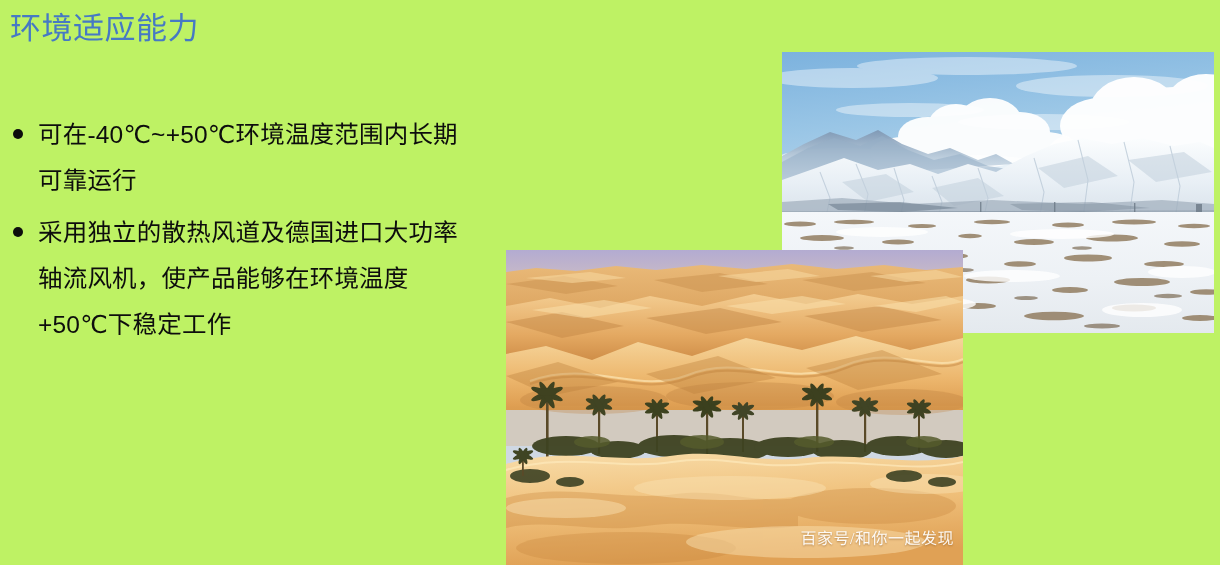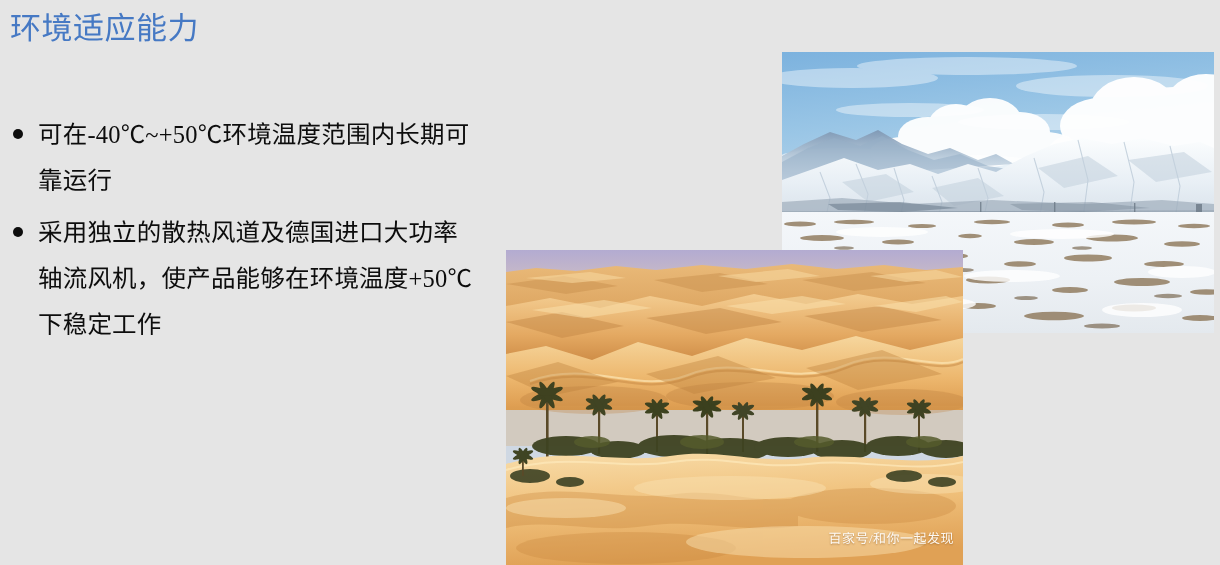--- a/index.html
+++ b/index.html
@@ -13,21 +13,21 @@
     height: 565px;
     position: relative;
     overflow: hidden;
     font-family: "Liberation Sans", "DejaVu Sans", sans-serif;
   }
 
   
   .slide {
     position: absolute;
     inset: 0;
-    background: #e5e5e5;
+    background: #bef264;
   }
 
   
   .slide-title {
     position: absolute;
     left: 10px;
     top: 9px;
     font-size: 31px;
     line-height: 40px;
     letter-spacing: 0.5px;
@@ -38,21 +38,20 @@
 
   
   .body-list {
     position: absolute;
     left: 8px;
     top: 112px;
     width: 470px;
     margin: 0;
     padding: 0;
     list-style: none;
-    font-family: Liberation Serif, serif;
   }
   .bullet-item {
     position: relative;
     padding-left: 30px;
     margin: 0 0 6px 0;
     font-size: 24.5px;
     line-height: 46px;
     color: #0d0d0d;
     letter-spacing: 0.2px;
   }
@@ -98,21 +97,21 @@
     width: 100%;
     height: 100%;
     display: block;
   }
 
   
   .watermark {
     position: absolute;
     right: 9px;
     bottom: 18px;
-    font-size: 13px;
+    font-size: 16px;
     line-height: 16px;
     color: #ffffff;
     opacity: 0.92;
     letter-spacing: 0.5px;
     text-shadow: 0 1px 2px rgba(120, 70, 20, 0.55);
     z-index: 3;
     white-space: nowrap;
     font-family: "Liberation Serif", "DejaVu Serif", serif;
   }
 </style>

